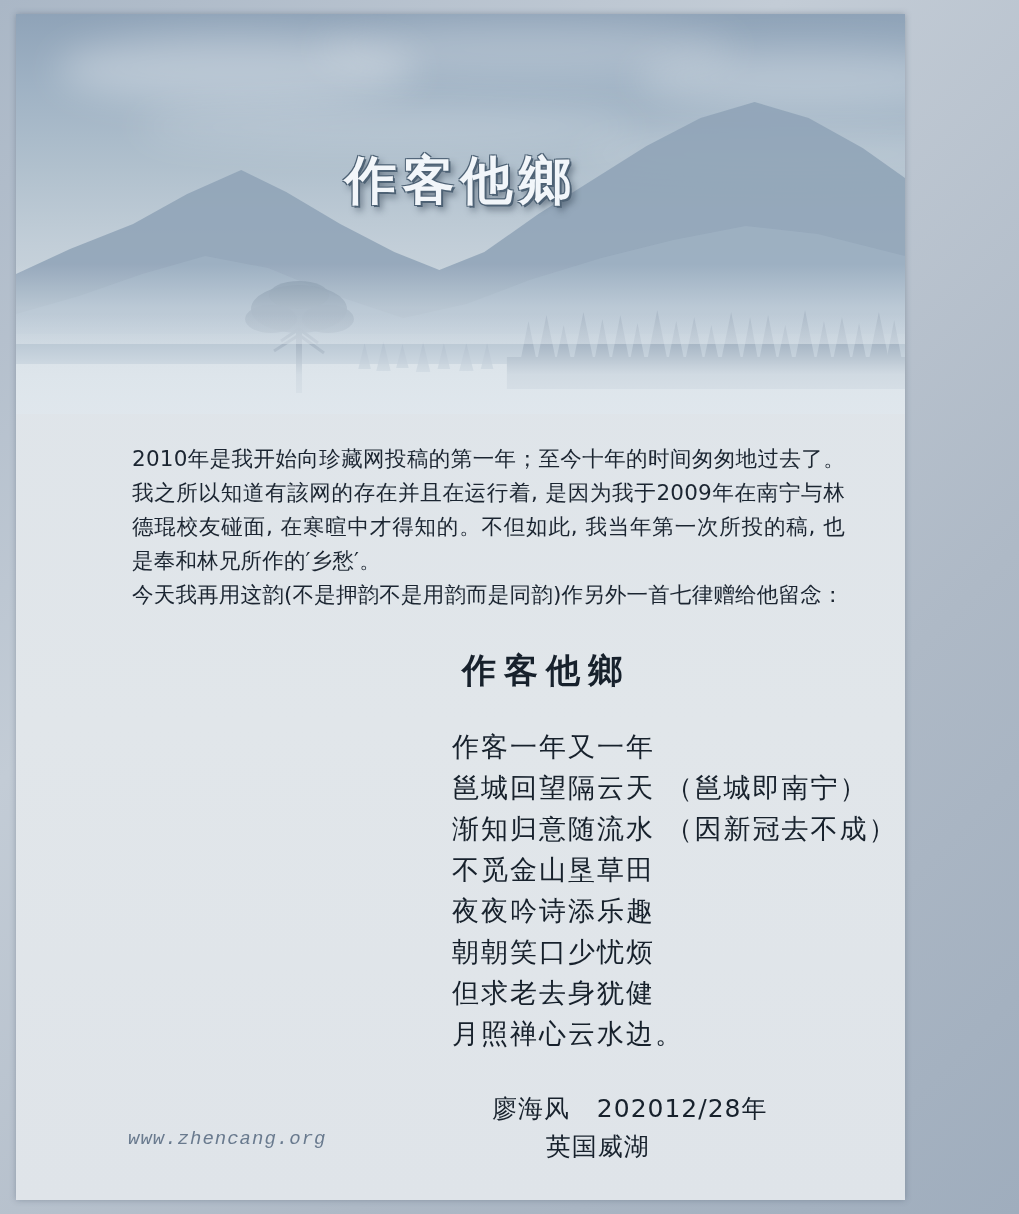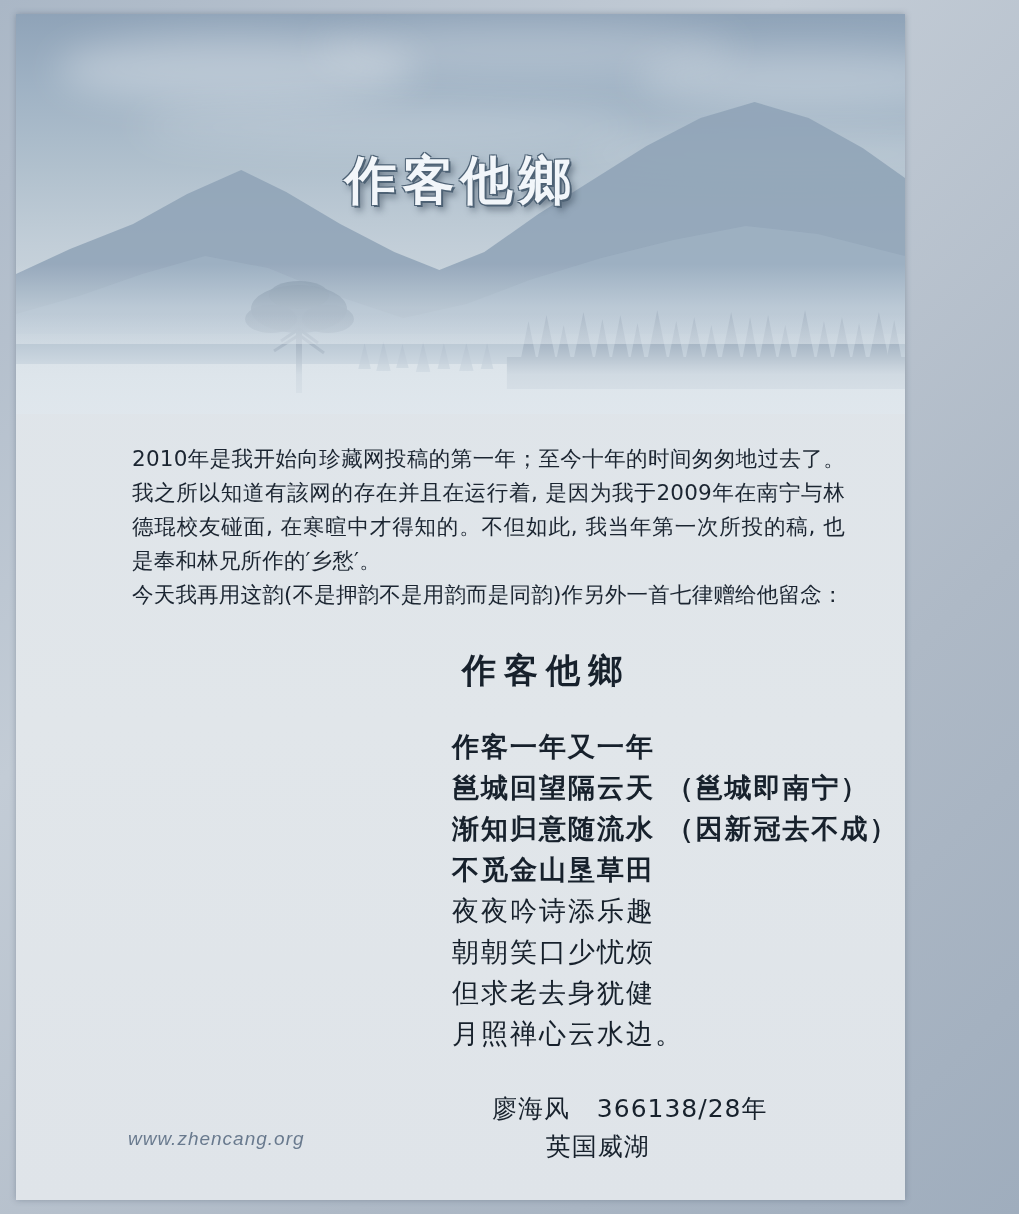--- a/index.html
+++ b/index.html
@@ -136,38 +136,38 @@
 
   .stanza {
     margin: 0;
     padding-left: 320px;
     font-size: 27px;
     line-height: 41px;
     letter-spacing: 2px;
     color: #17212c;
     white-space: pre;
   }
-  #stanza-1 { margin-top: 32px; font-weight: bold; }
+  #stanza-1 { margin-top: 32px; }
   #stanza-2 { }
 
   #signature {
     margin-top: 36px;
     padding-left: 360px;
     font-size: 25px;
     line-height: 38px;
     letter-spacing: 1px;
     color: #17212c;
     white-space: pre;
   }
 
   #watermark {
     position: absolute;
     left: 112px;
     bottom: 50px;
-    font-family: Liberation Sans, sans-serif;
+    font-family: Liberation Mono, monospace;
     font-style: italic;
     font-size: 19px;
     letter-spacing: 1px;
     color: #5d6f85;
     opacity: .9;
   }
 </style>
 </head>
 <body>
 
@@ -259,20 +259,20 @@
       <div class="stanza" id="stanza-1">作客一年又一年
 邕城回望隔云天 （邕城即南宁）
 渐知归意随流水 （因新冠去不成）
 不觅金山垦草田</div>
 
       <div class="stanza" id="stanza-2">夜夜吟诗添乐趣
 朝朝笑口少忧烦
 但求老去身犹健
 月照禅心云水边。</div>
 
-      <div id="signature">廖海风   366138/28年
+      <div id="signature">廖海风   202012/28年
       英国威湖</div>
     </div>
 
     <div id="watermark">www.zhencang.org</div>
 
   </div>
 </div>
 
 </body></html>

